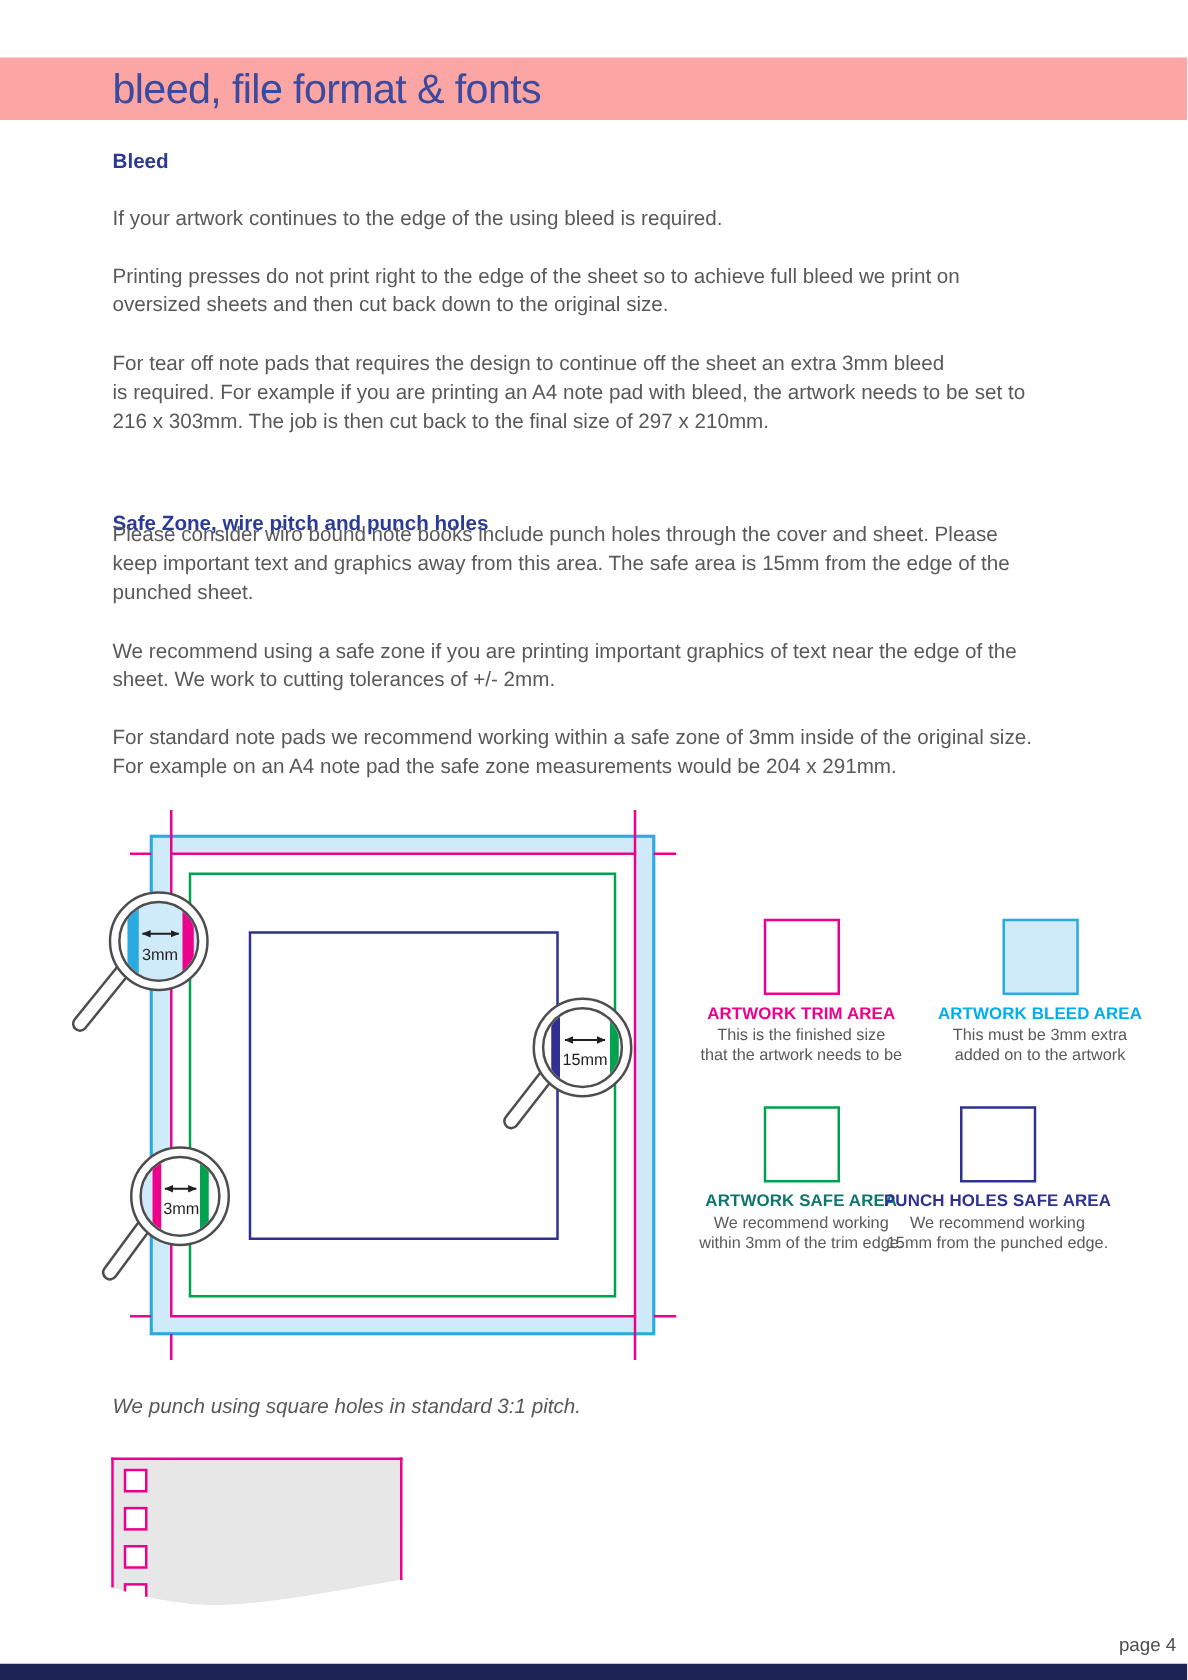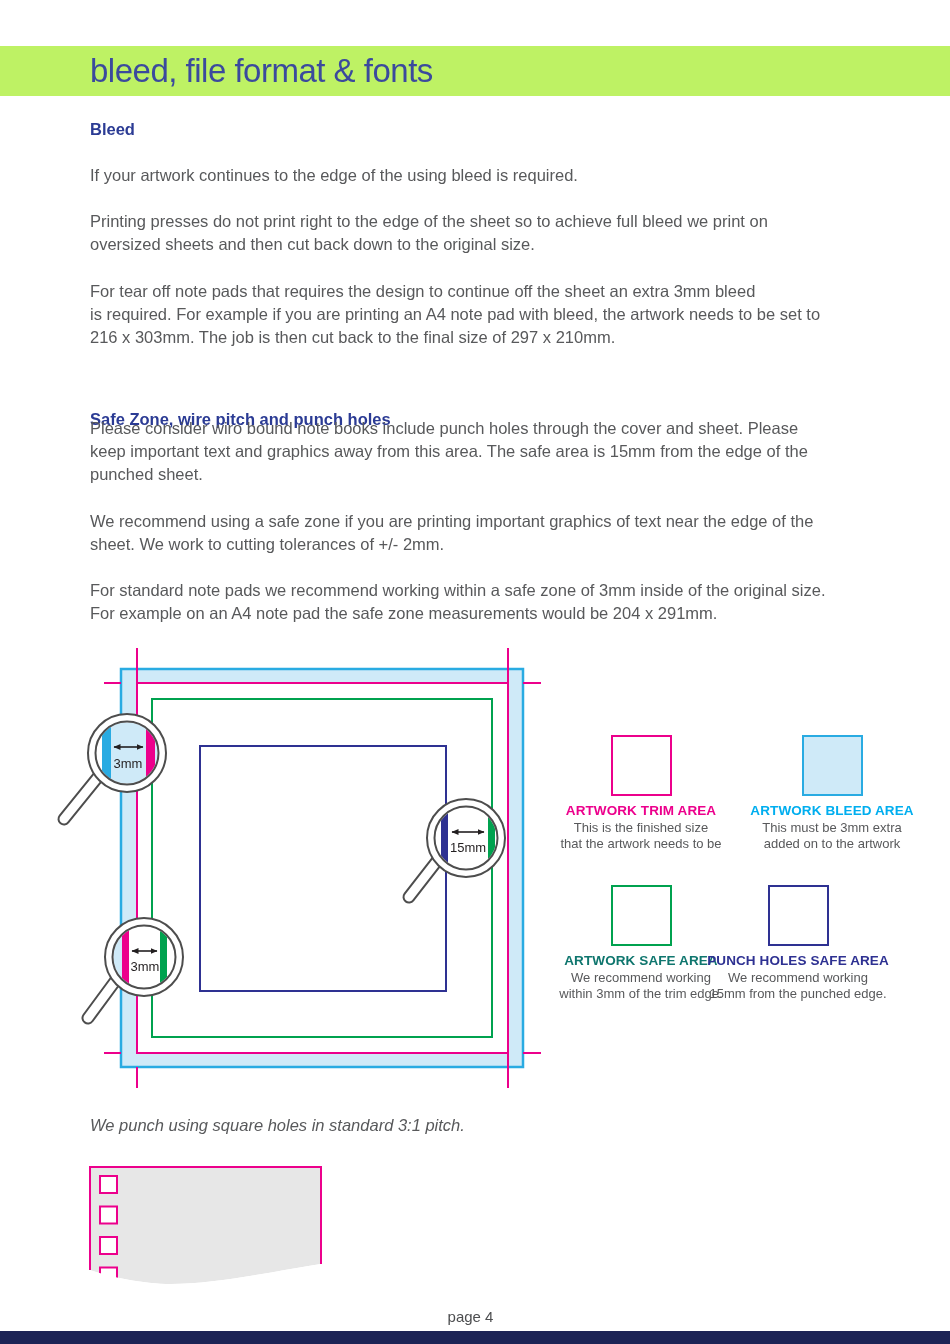--- a/index.html
+++ b/index.html
@@ -1,19 +1,19 @@
 <!DOCTYPE html>
 <html><head>
 <meta charset="utf-8">
 <style>
   html,body{margin:0;padding:0;background:#fff;}
   .page{position:relative;width:950px;height:1344px;background:#ffffff;overflow:hidden;
         font-family:"Liberation Sans",sans-serif;color:#58595b;}
   
-  .header-band{position:absolute;left:0;top:46px;width:950px;height:50px;background:#bef264;
+  .header-band{position:absolute;left:0;top:46px;width:950px;height:50px;background:#fca5a5;
                display:flex;align-items:center;}
   .page-title{margin:0 0 0 90px;font-size:33px;font-weight:300;letter-spacing:-0.5px;color:#3b4a9d;}
   
   .h-blue{position:absolute;left:90px;margin:0;font-size:16.5px;font-weight:700;color:#2b3b94;}
   .body-p{position:absolute;left:90px;width:800px;margin:0;font-size:16.5px;line-height:23.2px;
           color:#58595b;white-space:pre-line;}
   
   .legend-item{position:absolute;width:210px;text-align:center;}
   .legend-sq{width:57px;height:57px;margin:0 auto;background:#fff;}
   .sq-trim{border:2px solid #ec008c;}
@@ -21,21 +21,21 @@
   .sq-safe{border:2px solid #00a24f;}
   .sq-punch{border:2px solid #2e3192;}
   .legend-label{margin-top:7px;font-size:13.5px;font-weight:700;letter-spacing:0.1px;}
   .lbl-trim{color:#ec008c;}
   .lbl-bleed{color:#00aeef;}
   .lbl-safe{color:#0f766e;}
   .lbl-punch{color:#2e3192;}
   .legend-desc{margin-top:2px;font-size:13px;line-height:15.5px;color:#58595b;white-space:pre-line;}
   .diagram-svg{position:absolute;left:0;top:640px;}
   .sheet-svg{position:absolute;left:0;top:1160px;}
-  .page-number{position:absolute;left:0;top:1308px;width:941px;text-align:center;
+  .page-number{position:absolute;left:0;top:1308px;width:941px;text-align:right;
                font-size:15px;color:#4d4e50;}
   .footer-bar{position:absolute;left:0;bottom:0;width:950px;height:13px;background:#1c2355;}
   .mag-text{font-family:"Liberation Sans",sans-serif;font-size:13px;fill:#231f20;text-anchor:middle;}
 </style>
 </head>
 <body>
 
 <div class="page">
 
   <div class="header-band">

